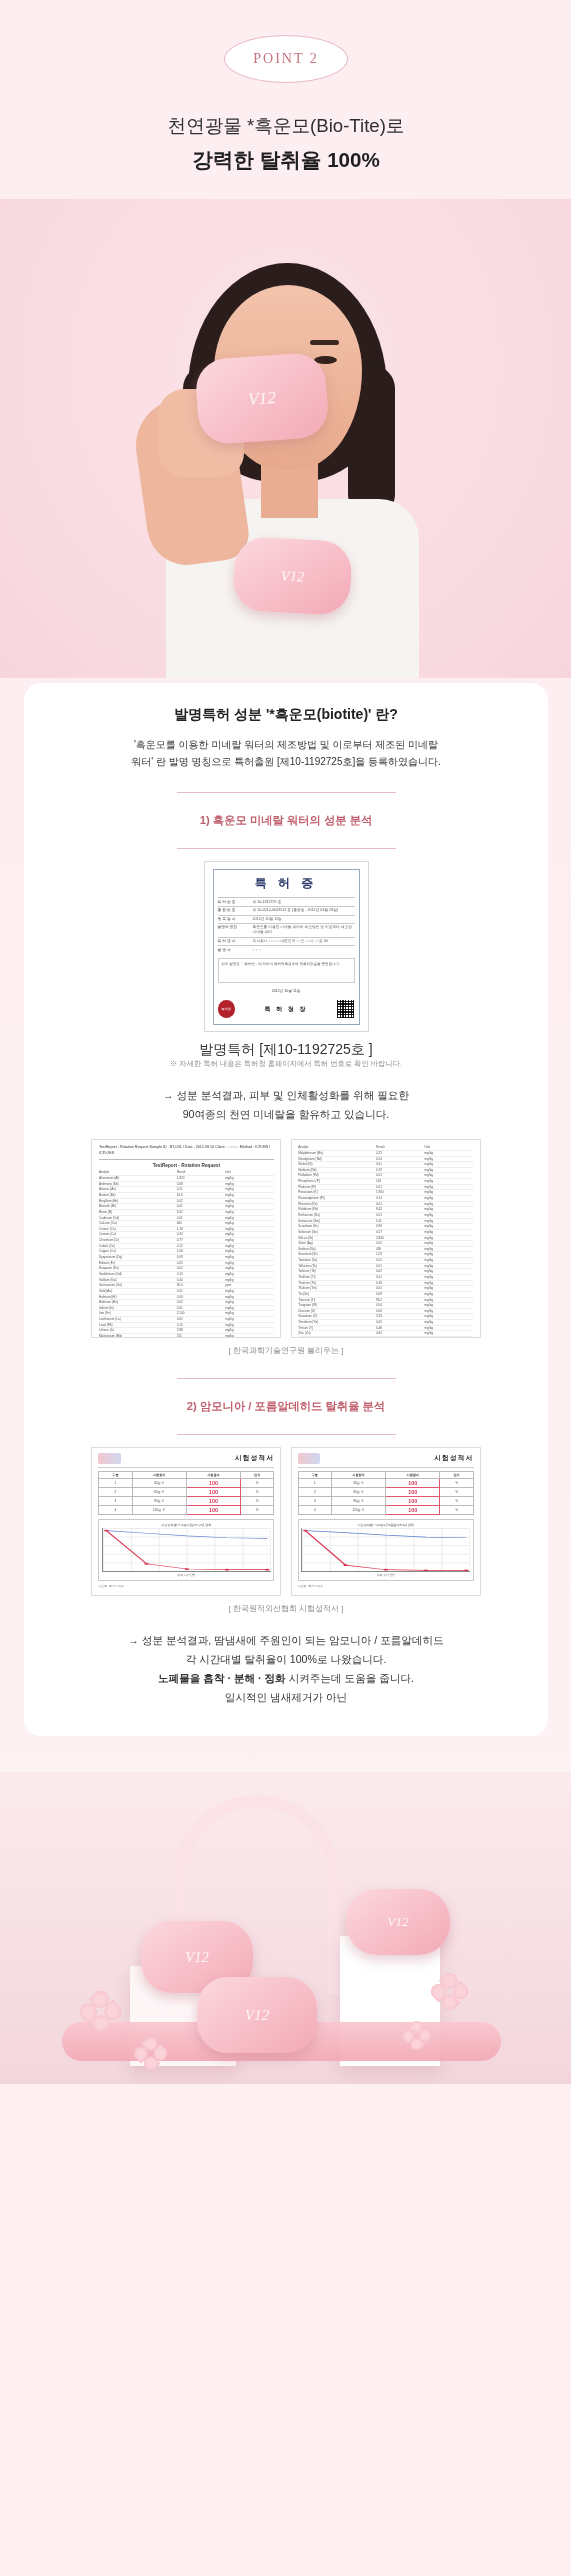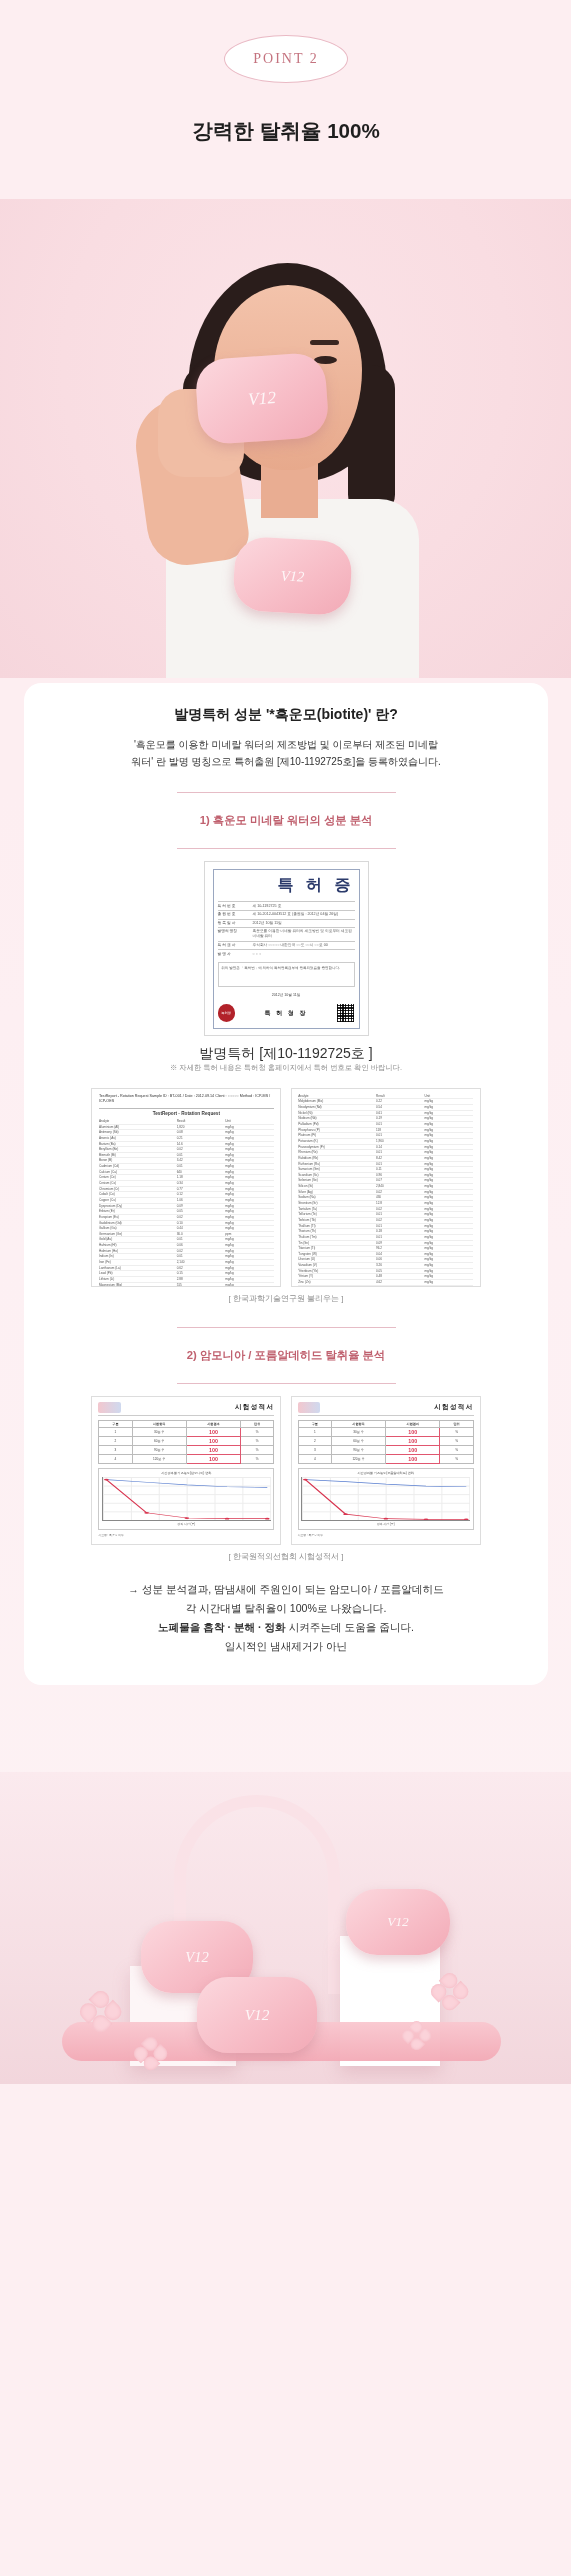--- a/index.html
+++ b/index.html
@@ -231,22 +231,22 @@
     width: 165px;
     background: #fff;
     border: 0.7px solid #d8d8d8;
     padding: 6.6px 8px 5.3px;
   }
   .cert .ct-top {
     border: 1.3px solid #9aa7c0;
     padding: 5.3px 4px 6.6px;
   }
   .cert .ct-title {
-    text-align:right;
-    font-size: 16px;
+    text-align:center;
+    font-size: 12px;
     letter-spacing: 4px;
     font-weight: 700;
     color:#2b3a6b;
     margin-bottom: 5.3px;
   }
   .cert .ct-row {
     display:flex;
     font-size: 3.7px;
     color:#555;
     border-top: 0.7px solid #c9c9c9;
@@ -480,20 +480,21 @@
   .bl-4 { left: 396px; top: 243px; transform: scale(.7); }
 </style>
 </head>
 <body>
 
 <div class="page">
 
   <div class="point-badge">POINT 2</div>
 
   <div class="headline">
+    <span class="l1">천연광물 *흑운모(Bio-Tite)로</span>
     <span class="l2">강력한 탈취율 100%</span>
   </div>
 
   <div class="hero">
     <div class="hero-bg"></div>
     <div class="model-hair"></div>
     <div class="model-hair-left"></div>
     <div class="model-hair-right"></div>
     <div class="model-body"></div>
     <div class="model-neck"></div>
@@ -559,20 +560,24 @@
             <div class="office">특 허 청 장</div>
             <div class="qr"></div>
           </div>
         </div>
       </div>
     </div>
 
     <div class="cert-caption">발명특허 [제10-1192725호 ]</div>
     <div class="cert-note">※ 자세한 특허 내용은 특허청 홈페이지에서 특허 번호로 확인 바랍니다.</div>
 
+    <div class="arrow-block">
+      <div>→ 성분 분석결과, 피부 및 인체활성화를 위해 필요한</div>
+      <div>90여종의 천연 미네랄을 함유하고 있습니다.</div>
+    </div>
 
     <div class="reports">
       <div class="report">
         <div class="r-head">TestReport - Rotation Request
 
 Sample ID : BT-001 / Date : 2012.09.14
 Client : ○○○○○
 Method : ICP-MS / ICP-OES</div>
         <div class="r-title">TestReport - Rotation Request</div>
         <div class="rows">

